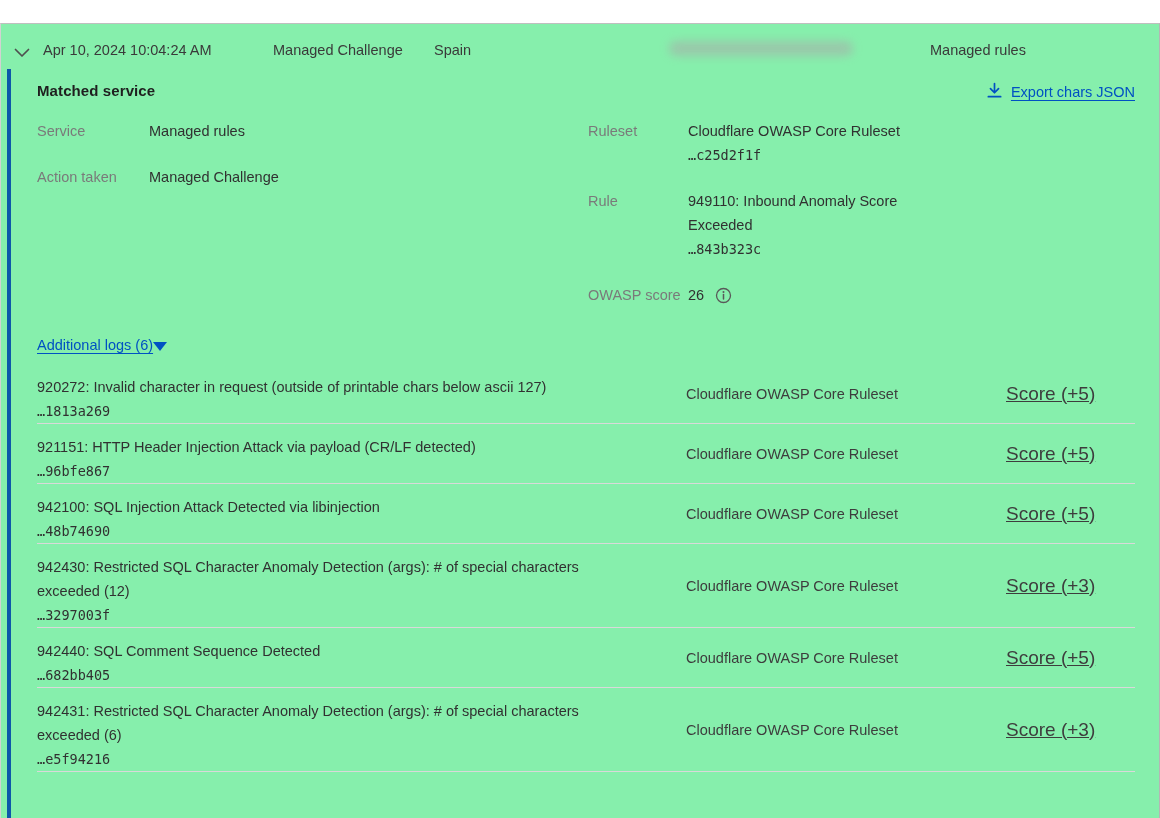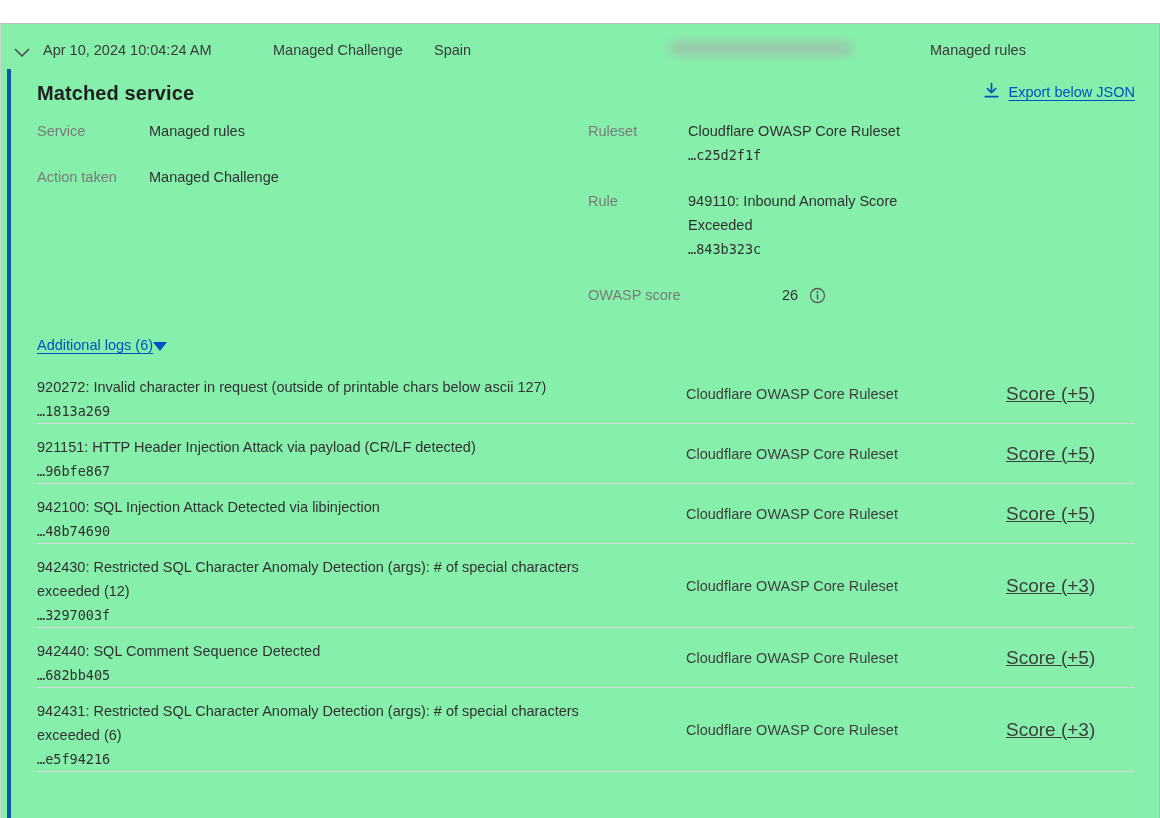--- a/index.html
+++ b/index.html
@@ -35,39 +35,39 @@
   
   .panel {
     position:relative;
     margin-left:6px;
     height:766px;
     border-left:4px solid #0d57a9;
     border-bottom:1px solid #c9c9c9;
     padding:13px 24px 0 26px;
   }
   .panel-head { display:flex; justify-content:space-between; align-items:flex-start; height:24px; }
-  .panel-title { font-size:20px; font-weight:700; color:#1f1f1f; letter-spacing:.1px; }
+  .panel-title { font-size:15px; font-weight:700; color:#1f1f1f; letter-spacing:.1px; }
   .export-link {
     display:inline-flex; align-items:center; gap:8px;
     color:#0051c3; font-size:14.5px; cursor:pointer; text-decoration:none;
   }
   .export-link .txt { text-decoration:underline; text-underline-offset:3px; }
   
   .fields { position:relative; height:217px; margin-top:13px; font-size:14.5px; }
   .fgroup { position:absolute; top:0; }
   .fgroup-left  { left:0; }
   .fgroup-right { left:551px; }
   .field { display:flex; margin-bottom:22px; line-height:24px; }
   .flabel { color:#7a7a7a; flex:none; }
   .fgroup-left  .flabel { width:112px; }
   .fgroup-right .flabel { width:100px; }
   .fvalue { color:#313131; }
   .fgroup-right .fvalue { width:232px; }
   .mono { font-family:"DejaVu Sans Mono", monospace; font-size:13.5px; }
-  .owasp-val { display:flex; align-items:center; gap:11px;justify-content:center; }
+  .owasp-val { display:flex; align-items:center; gap:11px; }
   .info-icon { width:17px; height:17px; display:inline-block; cursor:pointer; }
   
   .addlogs {
     display:inline-flex; align-items:center; 
     color:#0051c3; font-size:14.5px; cursor:pointer; text-decoration:none;
   }
   .addlogs .txt { text-decoration:underline; text-underline-offset:3px; }
   .tri-down {
     width:0; height:0; display:inline-block;
     border-left:7px solid transparent; border-right:7px solid transparent;
@@ -114,21 +114,21 @@
 
     <div class="panel-head">
       <div class="panel-title">Matched service</div>
       <a class="export-link">
         <span>
           <svg width="17" height="17" viewBox="0 0 16 16">
               <path d="M8 1.5 V9.5 M4.2 6.3 L8 10.1 L11.8 6.3" fill="none" stroke="#0051c3" stroke-width="1.6" stroke-linecap="round" stroke-linejoin="round"></path>
               <path d="M2.2 13.8 H13.8" stroke="#0051c3" stroke-width="1.6" stroke-linecap="round"></path>
             </svg>
         </span>
-        <span class="txt">Export below JSON</span>
+        <span class="txt">Export chars JSON</span>
       </a>
     </div>
 
     <div class="fields">
       <div class="fgroup fgroup-left">
         <div class="field">
           <span class="flabel">Service</span>
           <span class="fvalue">Managed rules</span>
         </div>
         <div class="field">

